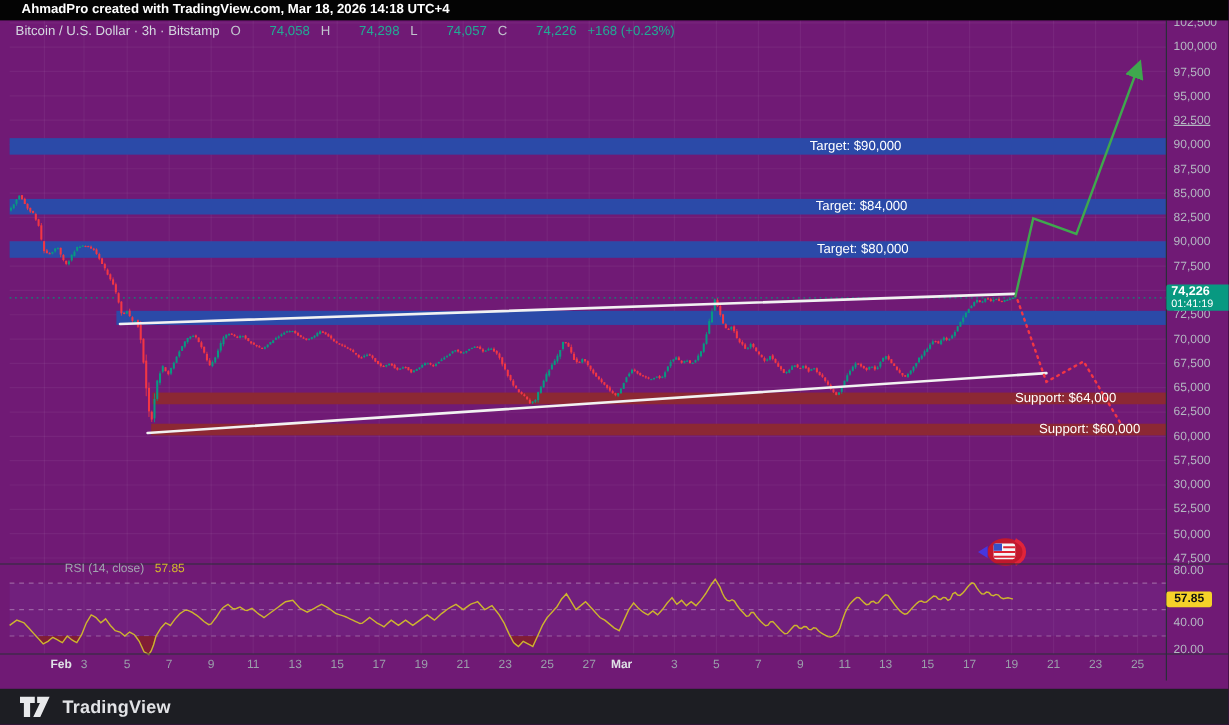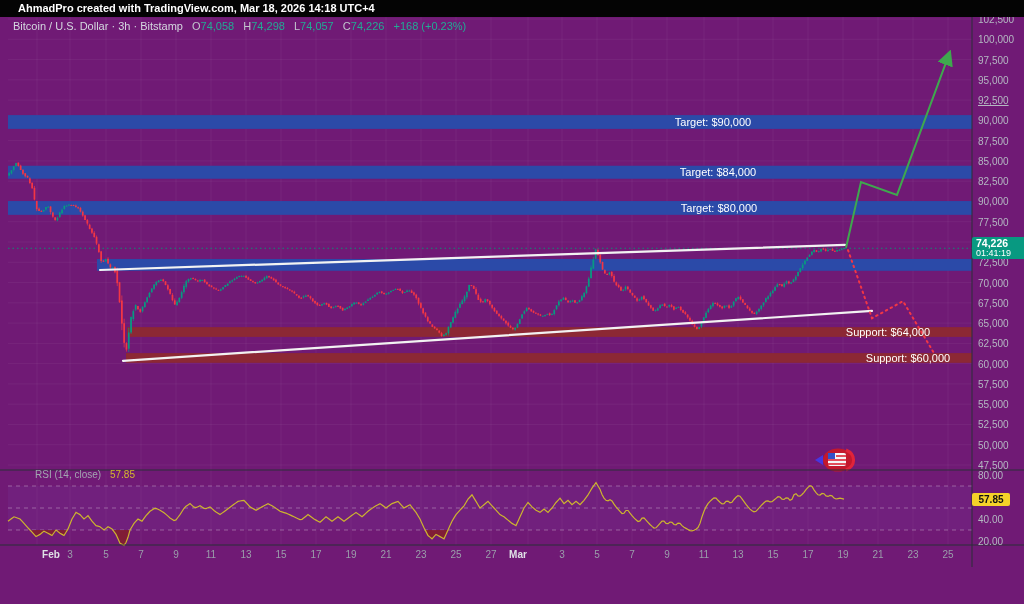--- a/index.html
+++ b/index.html
@@ -3,29 +3,29 @@
 <meta charset="utf-8">
 <style>
   html,body{margin:0;padding:0;background:#000;}
   #root{position:relative;width:1024px;height:604px;background:#701a75;overflow:hidden;
         font-family:"Liberation Sans",sans-serif;-webkit-font-smoothing:antialiased;}
   .topstrip{position:absolute;left:0;top:0;width:1024px;height:17px;background:#040404;z-index:30;}
   .attribution{position:absolute;left:18px;top:2px;font-size:11px;font-weight:bold;color:#ffffff;white-space:nowrap;}
   .legend{position:absolute;left:13px;top:20px;font-size:11px;color:#d5d8e0;white-space:nowrap;z-index:25;}
   .legend .sym{color:#d5d8e0;}
   .legend .lbl{color:#c2c5cе;color:#c2c5ce;margin-left:6px;}
-  .legend .val{color:#22ab94;}
+  .legend .val{color:#22ab94;margin-left:24px;}
   .legend .chg{color:#22ab94;margin-left:6px;}
   #chartsvg{position:absolute;left:0;top:0;z-index:5;}
   #overlays{position:absolute;left:0;top:0;width:1024px;height:604px;z-index:10;pointer-events:none;}
   .zone-label{position:absolute;transform:translate(-50%,-50%);font-size:11px;color:#ffffff;white-space:nowrap;}
   .pxlabel{position:absolute;left:978px;font-size:10px;color:#b4b8c2;white-space:nowrap;}
   .tlabel{position:absolute;top:549px;transform:translateX(-50%);font-size:10px;color:#9b9eab;}
   .tlabel.major{color:#dfe1e6;font-weight:bold;padding-left:28px;}
-  .rsi-legend{position:absolute;left:35px;top:469px;font-size:10px;color:#a2a6b0;z-index:12;white-space:nowrap;}
+  .rsi-legend{position:absolute;left:54px;top:469px;font-size:10px;color:#a2a6b0;z-index:12;white-space:nowrap;}
   .rsi-legend .rv{color:#d5b92d;margin-left:6px;}
   .price-tag{position:absolute;left:972px;top:237px;width:50px;height:22px;background:#089981;
              border-radius:2px;color:#fff;z-index:12;padding-left:4px;line-height:1.05;}
   .price-tag .p{font-size:10.5px;font-weight:bold;margin-top:1px;}
   .price-tag .cd{font-size:9px;}
   .rsi-tag{position:absolute;left:972px;top:493px;width:38px;height:13px;background:#f5d229;border-radius:2px;
            color:#111;font-size:10px;font-weight:bold;text-align:center;line-height:13px;z-index:12;}
   .footer{position:absolute;left:0;top:574px;width:1024px;height:30px;background:#1d1e23;z-index:20;
           display:flex;align-items:center;}
   .footer .brand{color:#e2e3e6;font-size:15px;font-weight:bold;margin-left:10px;letter-spacing:.2px;}
@@ -894,21 +894,21 @@
       <div class="pxlabel" style="top: 196.455px;">90,000</div>
       <div class="pxlabel" style="top: 216.727px;">77,500</div>
       <div class="pxlabel" style="top: 237px;">75,000</div>
       <div class="pxlabel" style="top: 257.273px;">72,500</div>
       <div class="pxlabel" style="top: 277.545px;">70,000</div>
       <div class="pxlabel" style="top: 297.818px;">67,500</div>
       <div class="pxlabel" style="top: 318.091px;">65,000</div>
       <div class="pxlabel" style="top: 338.364px;">62,500</div>
       <div class="pxlabel" style="top: 358.636px;">60,000</div>
       <div class="pxlabel" style="top: 378.909px;">57,500</div>
-      <div class="pxlabel" style="top: 399.182px;">55,000</div>
+      <div class="pxlabel" style="top: 399.182px;">30,000</div>
       <div class="pxlabel" style="top: 419.455px;">52,500</div>
       <div class="pxlabel" style="top: 439.727px;">50,000</div>
       <div class="pxlabel" style="top: 460px;">47,500</div>
       <div class="pxlabel" style="top: 470px;">80.00</div>
       <div class="pxlabel" style="top: 514px;">40.00</div>
       <div class="pxlabel" style="top: 536px;">20.00</div>
       <div class="tlabel major" style="left: 37px;">Feb</div>
       <div class="tlabel" style="left: 70px;">3</div>
       <div class="tlabel" style="left: 106px;">5</div>
       <div class="tlabel" style="left: 141px;">7</div>
@@ -941,13 +941,20 @@
       <div class="zone-label" style="left: 888px; top: 332.011px;">Support: $64,000</div>
       <div class="zone-label" style="left: 908px; top: 357.96px;">Support: $60,000</div>
     </div>
 
   <div class="price-tag">
     <div class="p">74,226</div>
     <div class="cd">01:41:19</div>
   </div>
   <div class="rsi-tag">57.85</div>
 
+  <div class="footer">
+    <svg width="26" height="20" viewBox="0 0 40 30">
+      <path d="M1 2 h19 v8 h-6 v18 h-8 V10 H1 Z" fill="#e8e9eb"></path>
+      <path d="M23 2 h16 L27 28 h-9 l8.6-18 H23 Z" fill="#e8e9eb"></path>
+    </svg>
+    <span class="brand">TradingView</span>
+  </div>
 </div>
 
 </body></html>

